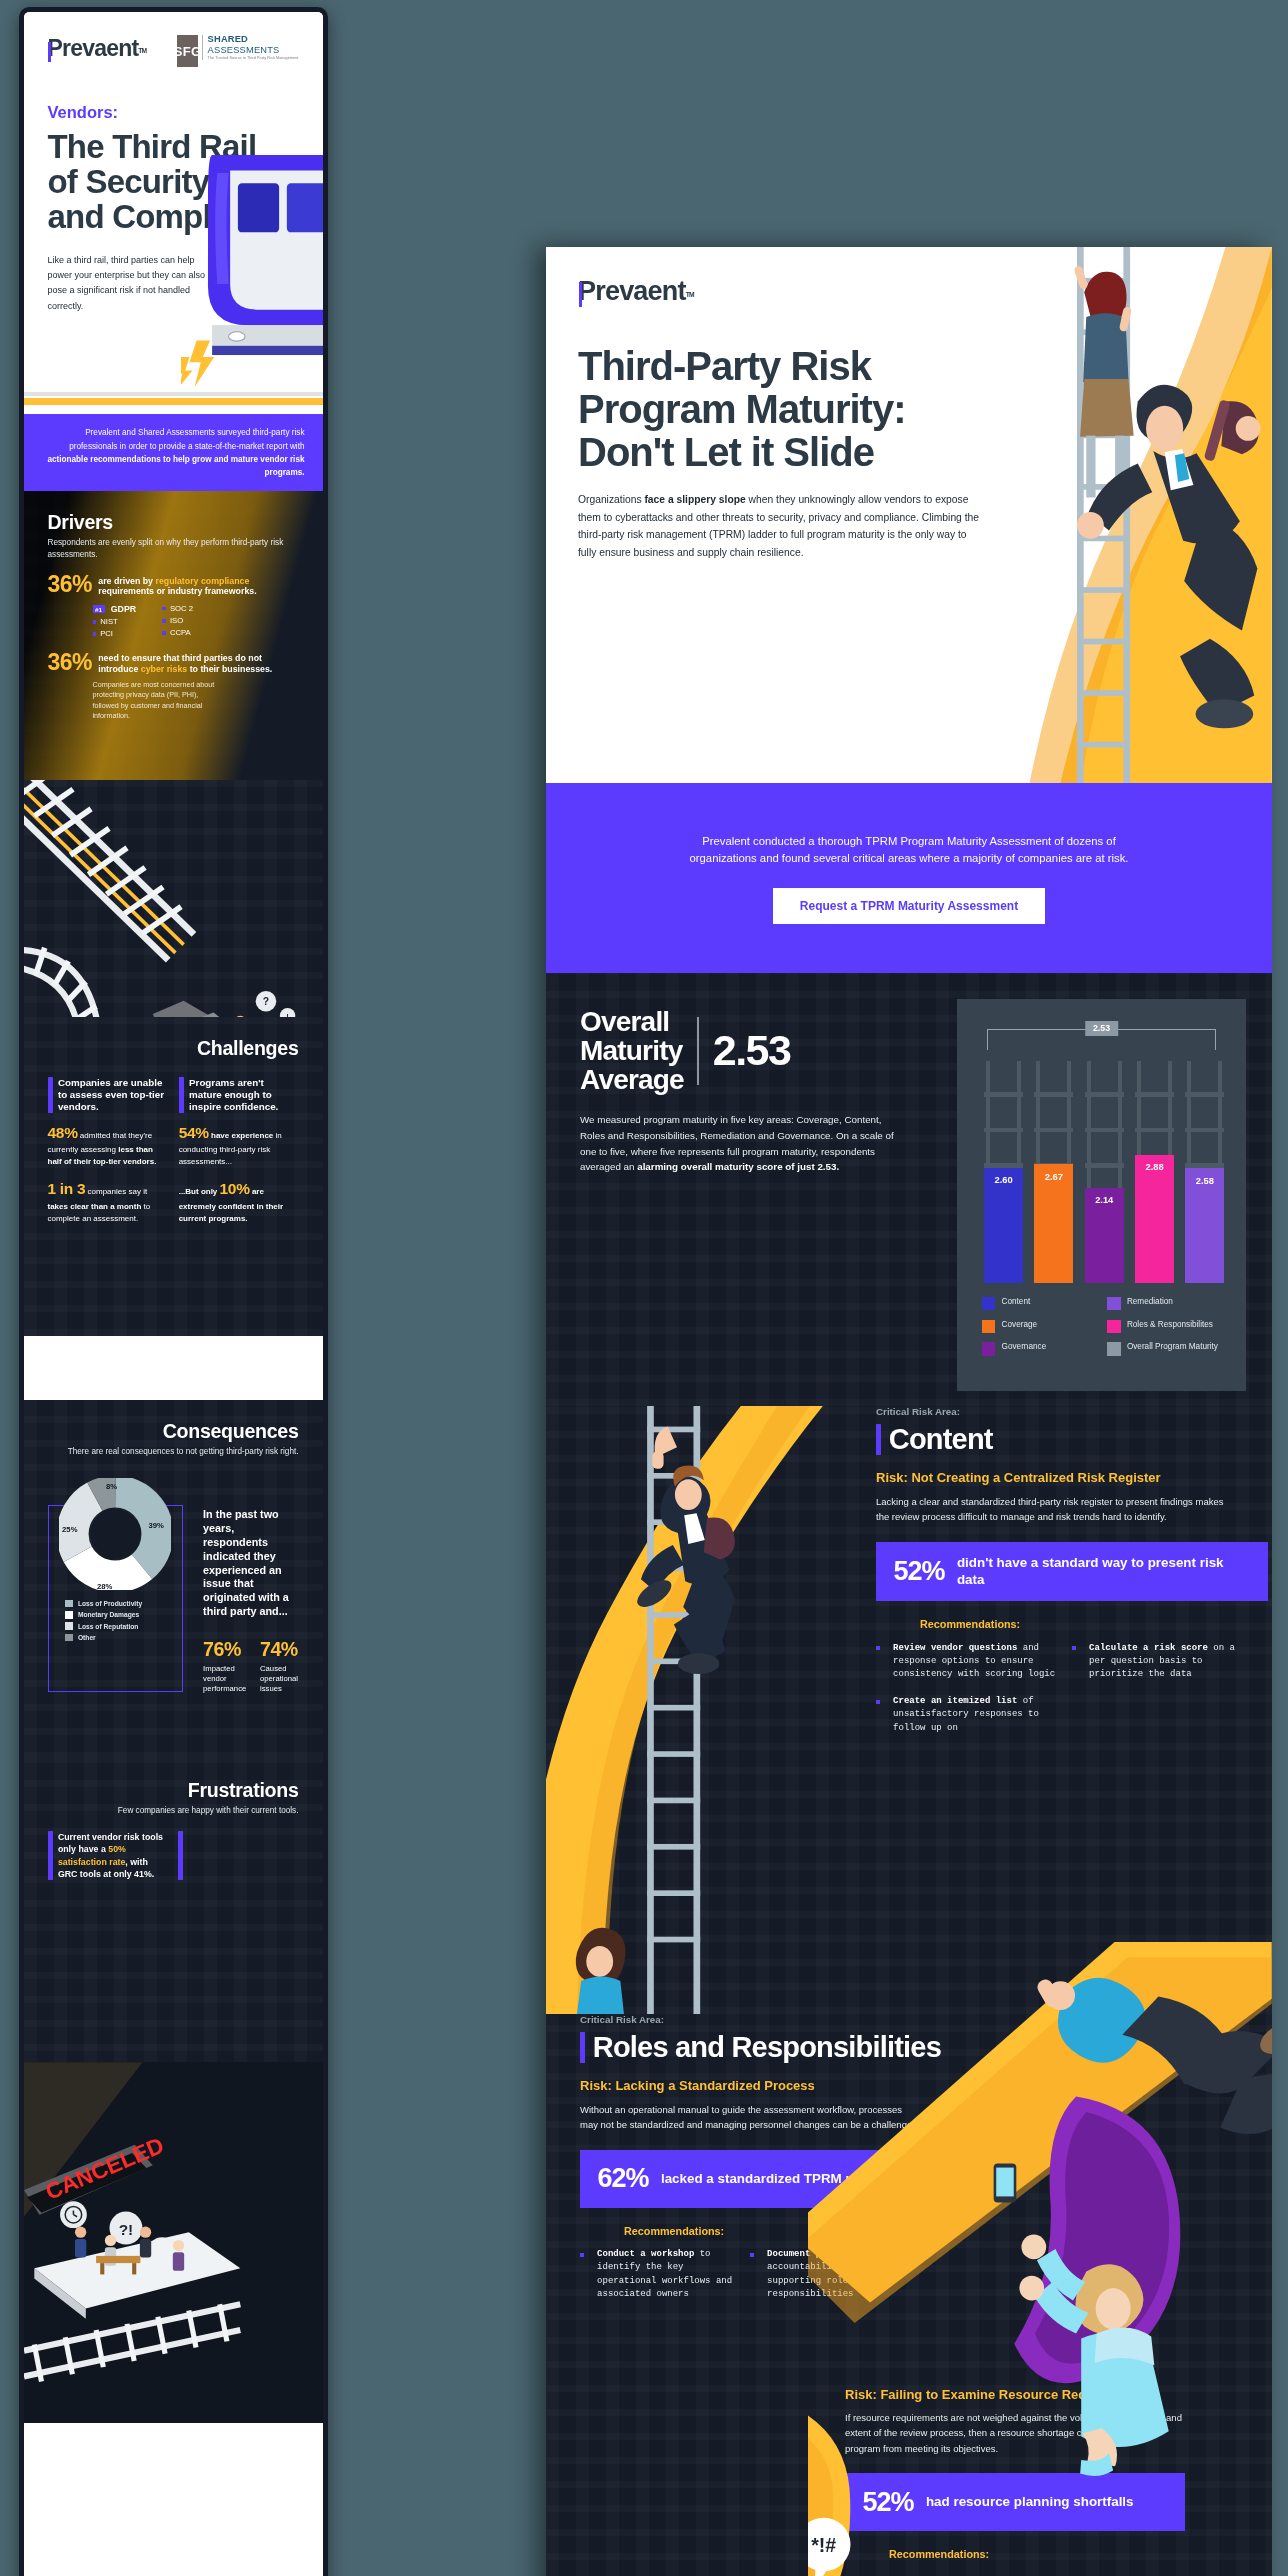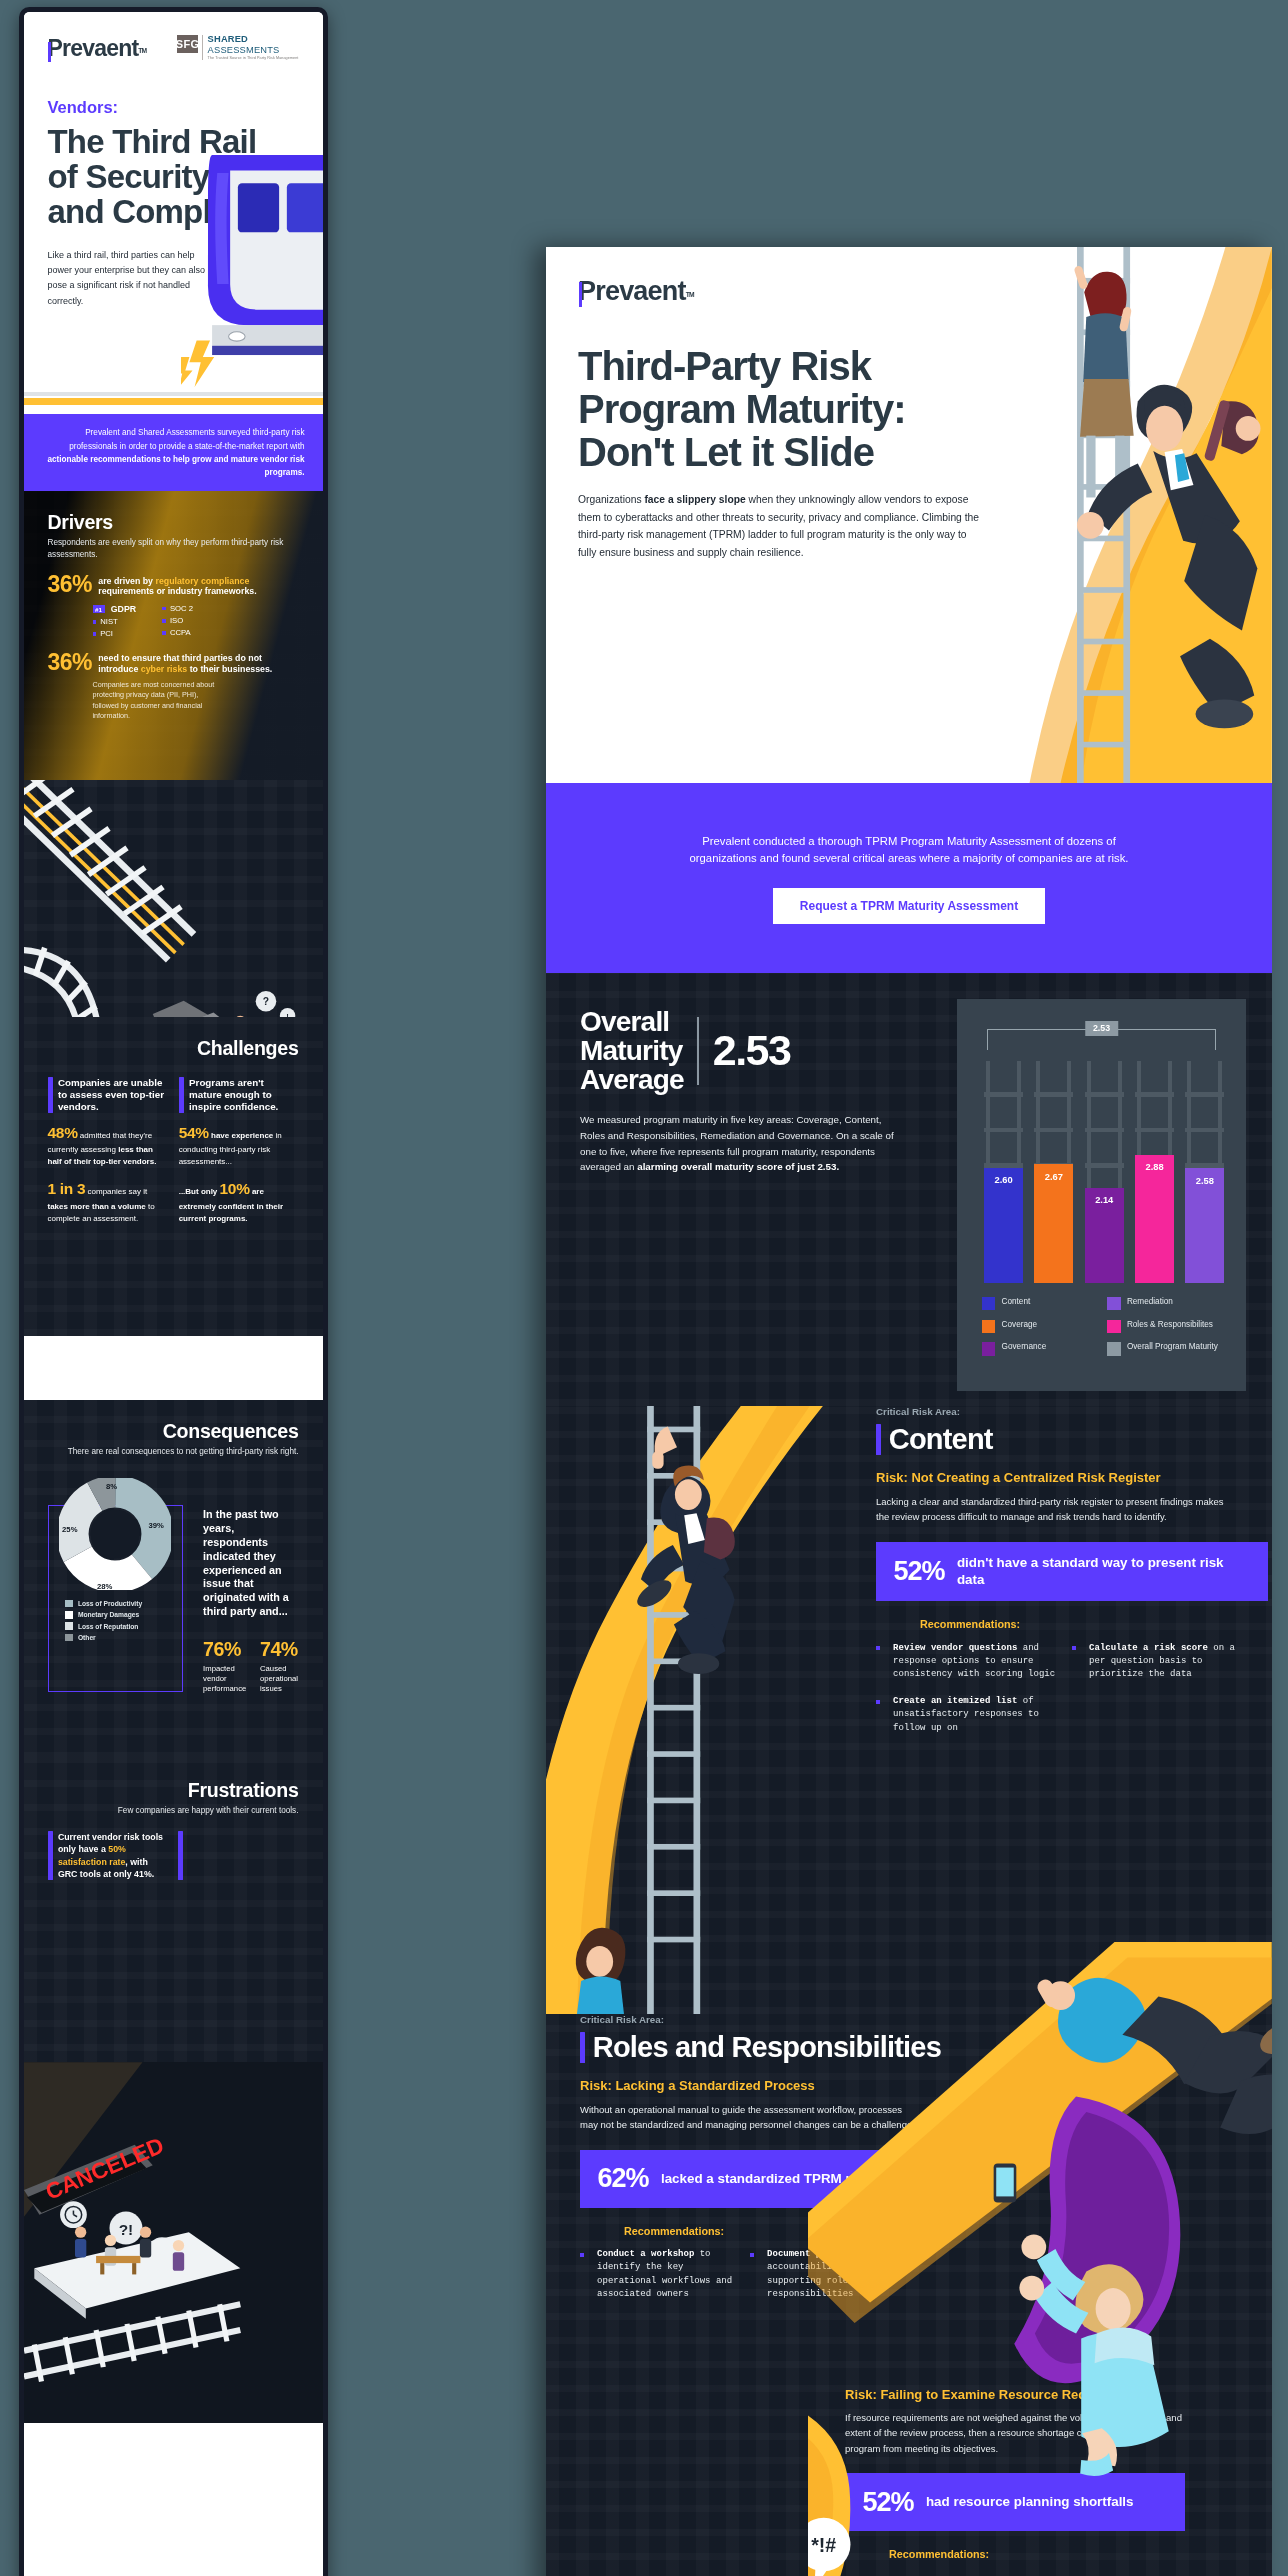--- a/index.html
+++ b/index.html
@@ -35,23 +35,23 @@
     font-size:23px; font-weight:bold; color:#2b3a45; letter-spacing:-0.8px;
     position:relative; display:inline-block;
   }
   .prevalent-logo .bar {
     display:inline-block; width:2.6px; height:20.6px; background:#5c3bfe;
     vertical-align:-2.6px; margin:0 0.5px;
   }
   .prevalent-logo .tm { font-size:6.7px; vertical-align:3.1px; font-weight:bold;}
   .sfg { display:flex; align-items:flex-start; gap:4.1px; }
   .sfg-box {
-    width:20.6px;height:18px;background:#6b615e;color:#fff;
+    width:20.6px;height:32px;background:#6b615e;color:#fff;
     display:flex;align-items:center;justify-content:center;
-    font-size:11px;font-weight:bold;letter-spacing:0.3px;
+    font-size:13px;font-weight:bold;letter-spacing:0.3px;
   }
   .sfg-txt { border-left:1px solid #b9b4b1; padding-left:4.6px; }
   .sfg-txt .l1 { color:#1f5d7a; font-size:9.3px; font-weight:bold; letter-spacing:0.2px; line-height:1.02;}
   .sfg-txt .l2 { color:#1f5d7a; font-size:9.3px; font-weight:400; letter-spacing:0.2px; line-height:1.1;}
   .sfg-txt .l3 { color:#7c7a78; font-size:3.7px; margin-top:1.5px; letter-spacing:0.1px;}
 
   .lp-eyebrow { color:#5c3bfe; font-size:16.5px; font-weight:bold; margin-top:36px; }
   .lp-title { color:#2b3a45; font-size:33px; font-weight:bold; line-height:1.06; margin-top:8.2px; letter-spacing:-0.8px;}
   .lp-sub { color:#1d2630; font-size:9px; line-height:1.7; margin-top:17.5px; width:170px;}
 
@@ -377,21 +377,21 @@
     <div class="sec-pad">
       <div class="h-sec h-sec-r">Challenges</div>
       <div class="chal-cols">
         <div class="chal-col">
           <div class="chal-head">
               <div class="accent-bar"></div>
               <h4>Companies are unable to assess even top-tier vendors.</h4>
             </div>
           <div class="chal-body">
             <p><span class="big">48%</span> <span>admitted that they're currently assessing </span><b>less than half of their top-tier vendors.</b></p>
-            <p class="chal-p"><span class="big">1 in 3</span><span> companies say it </span><b>takes more than a volume</b><span> to complete an assessment.</span></p>
+            <p class="chal-p"><span class="big">1 in 3</span><span> companies say it </span><b>takes clear than a month</b><span> to complete an assessment.</span></p>
           </div>
         </div>
         <div class="chal-col">
           <div class="chal-head">
               <div class="accent-bar"></div>
               <h4>Programs aren't mature enough to inspire confidence.</h4>
             </div>
           <div class="chal-body">
             <p><span class="big">54%</span> <b>have experience</b><span> in conducting third-party risk assessments...</span></p>
             <p class="chal-p"><b>...But only </b><span class="big">10%</span><b> are extremely confident in their current programs.</b></p>

